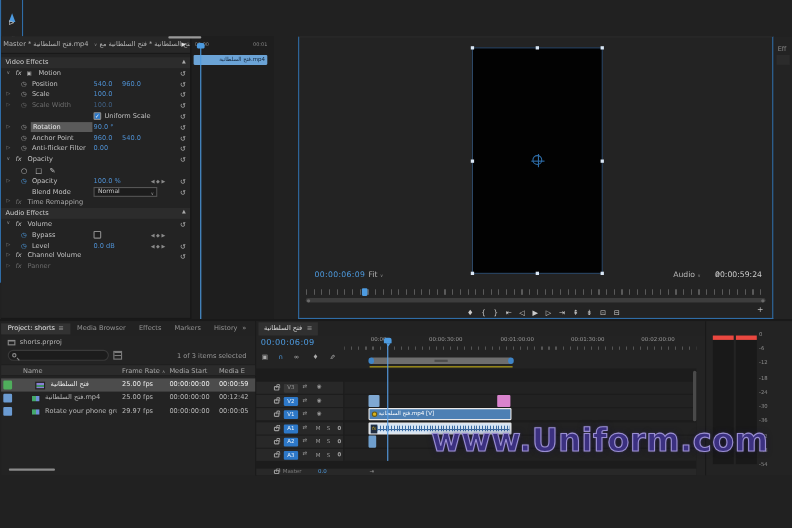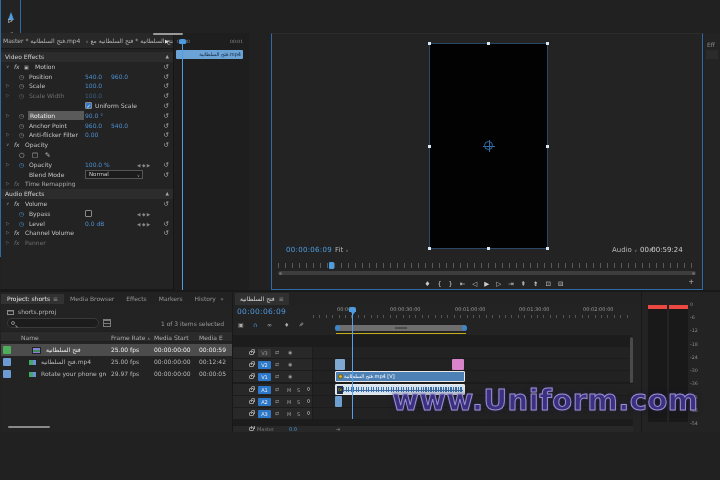--- a/index.html
+++ b/index.html
@@ -73,21 +73,21 @@
   #pm-video{position:absolute;left:157px;top:9px;width:119px;height:206px;background:#020202;border:1px solid #2c4766}
   .hdl{position:absolute;width:3px;height:3px;background:#d9e6f4;z-index:3}
   #pm-anchor{position:absolute;left:212px;top:107px;width:9px;height:9px;border:1px solid #2e6da8;border-radius:50%}
   #pm-anchor::before{content:"";position:absolute;left:3.5px;top:-2px;width:1px;height:12px;background:#2e6da8}
   #pm-anchor::after{content:"";position:absolute;top:3.5px;left:-2px;height:1px;width:12px;background:#2e6da8}
   #pm-ctrl{position:absolute;left:6px;right:6px;top:212px;height:12px;font-size:7px}
   #pm-ctrl .tc{position:absolute;left:8px;color:#4d9be0;letter-spacing:.3px}
   #pm-ctrl .fit{position:absolute;left:57px;color:#b5b5b5}
   #pm-ctrl .full{position:absolute;left:334px;color:#b5b5b5}
   #pm-ctrl .wr{position:absolute;left:371px;color:#b5b5b5;font-size:6px}
-  #pm-ctrl .dur{position:absolute;left:362px;color:#cdcdcd}
+  #pm-ctrl .dur{position:absolute;left:372px;color:#cdcdcd}
   #pm-ctrl .cv{font-size:4px;color:#8a8a8a}
   #pm-ruler{position:absolute;left:6px;right:6px;top:229px;height:5px;background:repeating-linear-gradient(90deg,#5a5a5a 0 1px,transparent 1px 7px)}
   #pm-phm{position:absolute;left:51px;top:-1px;width:5px;height:7px;background:#4d9be0;border-radius:1px}
   #pm-scroll{position:absolute;left:6px;right:6px;top:237px;height:4px;background:#3d3d3d;border-radius:2px}
   #pm-scroll::before,#pm-scroll::after{content:"";position:absolute;top:0.5px;width:3px;height:3px;border-radius:50%;background:#6a6a6a}
   #pm-scroll::before{left:1px}#pm-scroll::after{right:1px}
   #pm-transport{position:absolute;left:0;right:0;top:243px;height:13px;display:flex;justify-content:center;align-items:center;gap:7px;padding-left:14px}
   #pm-transport .ti{font-size:6.5px;color:#cccccc}
   #pm-plus{position:absolute;right:8px;top:244px;font-size:7px;color:#bbb}
 

